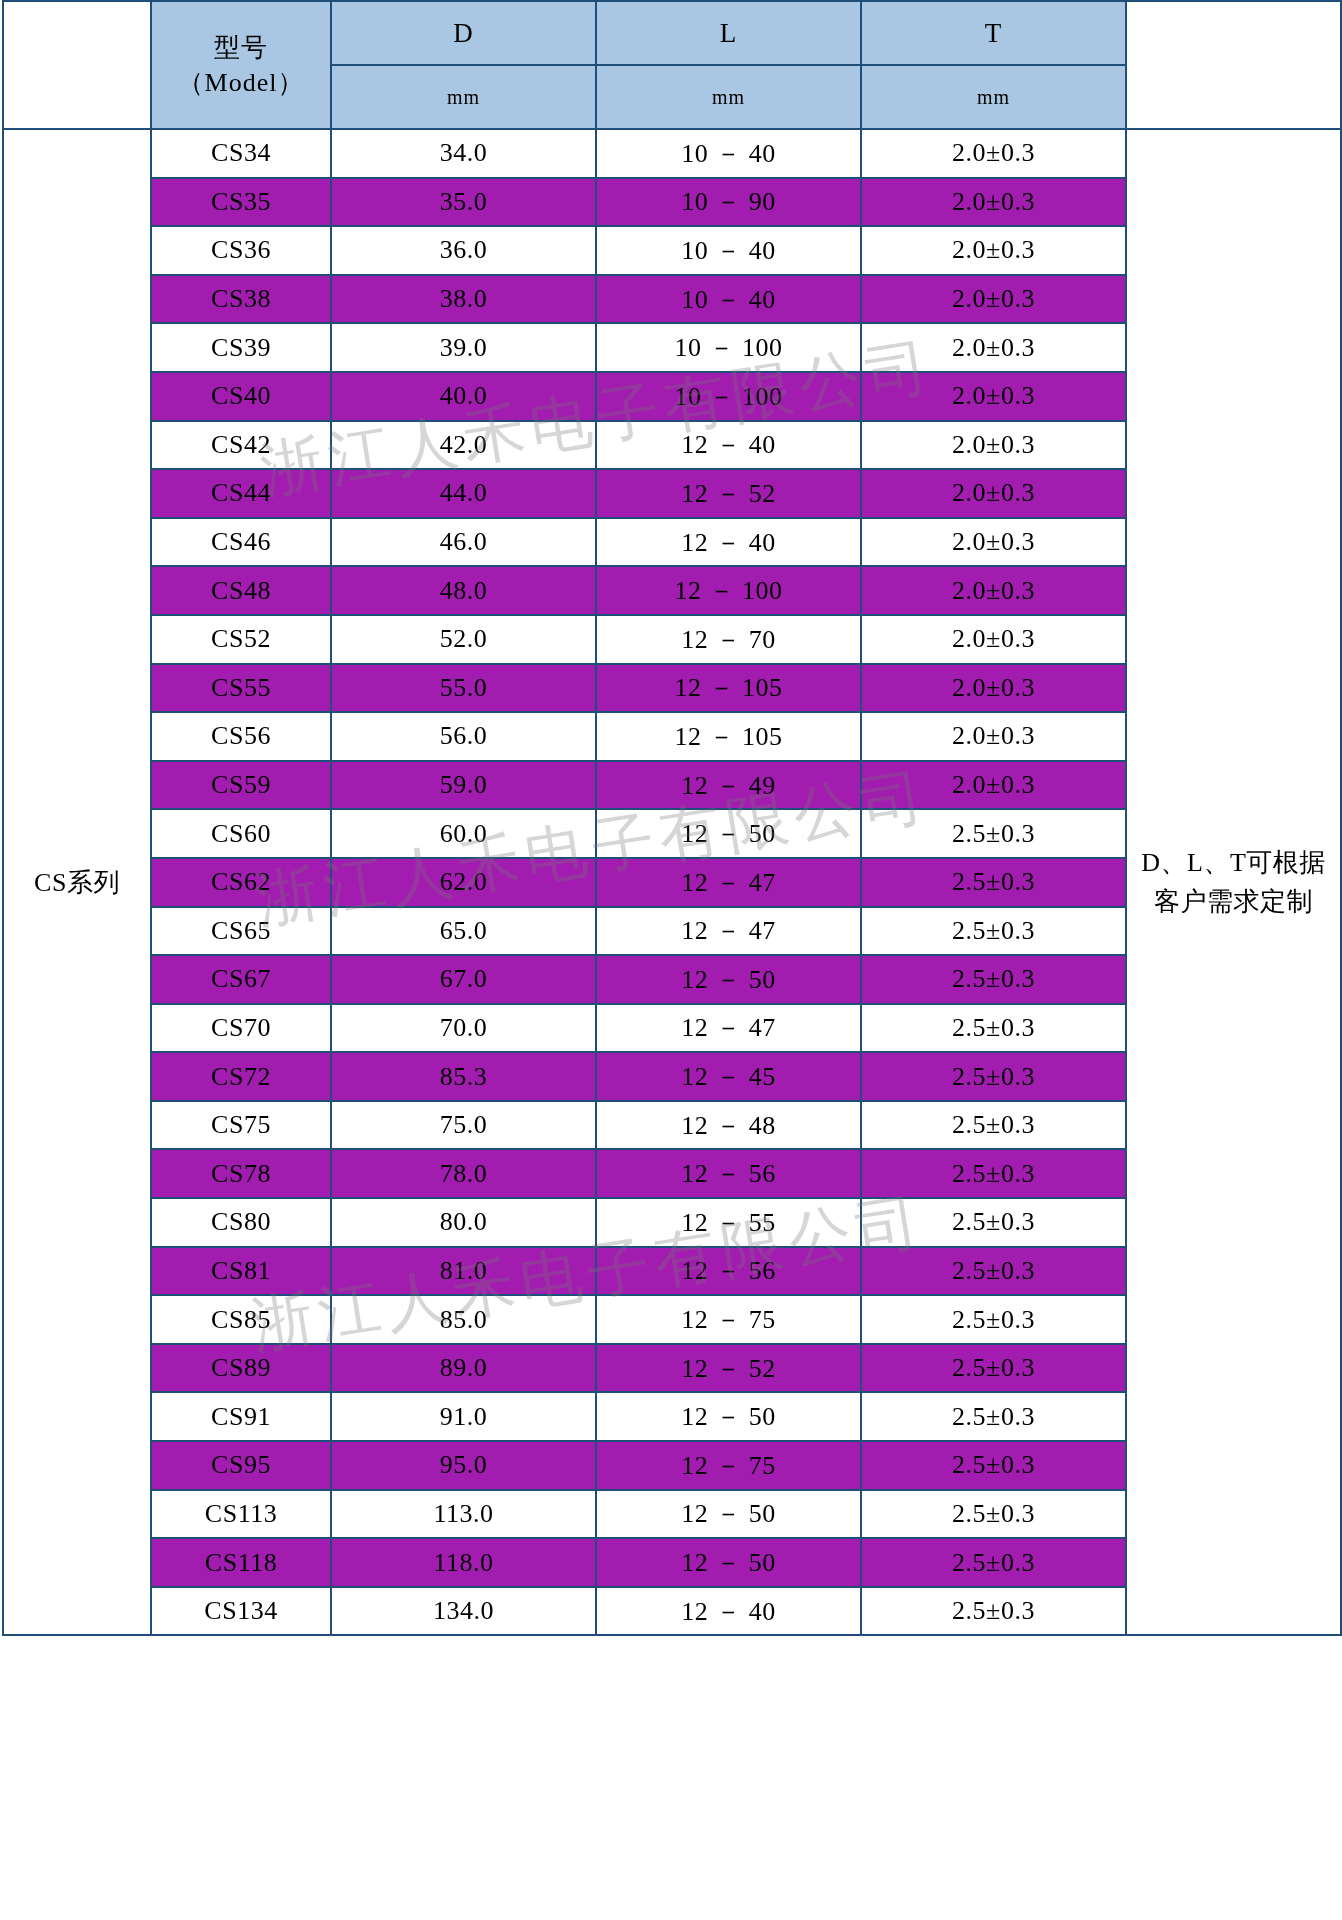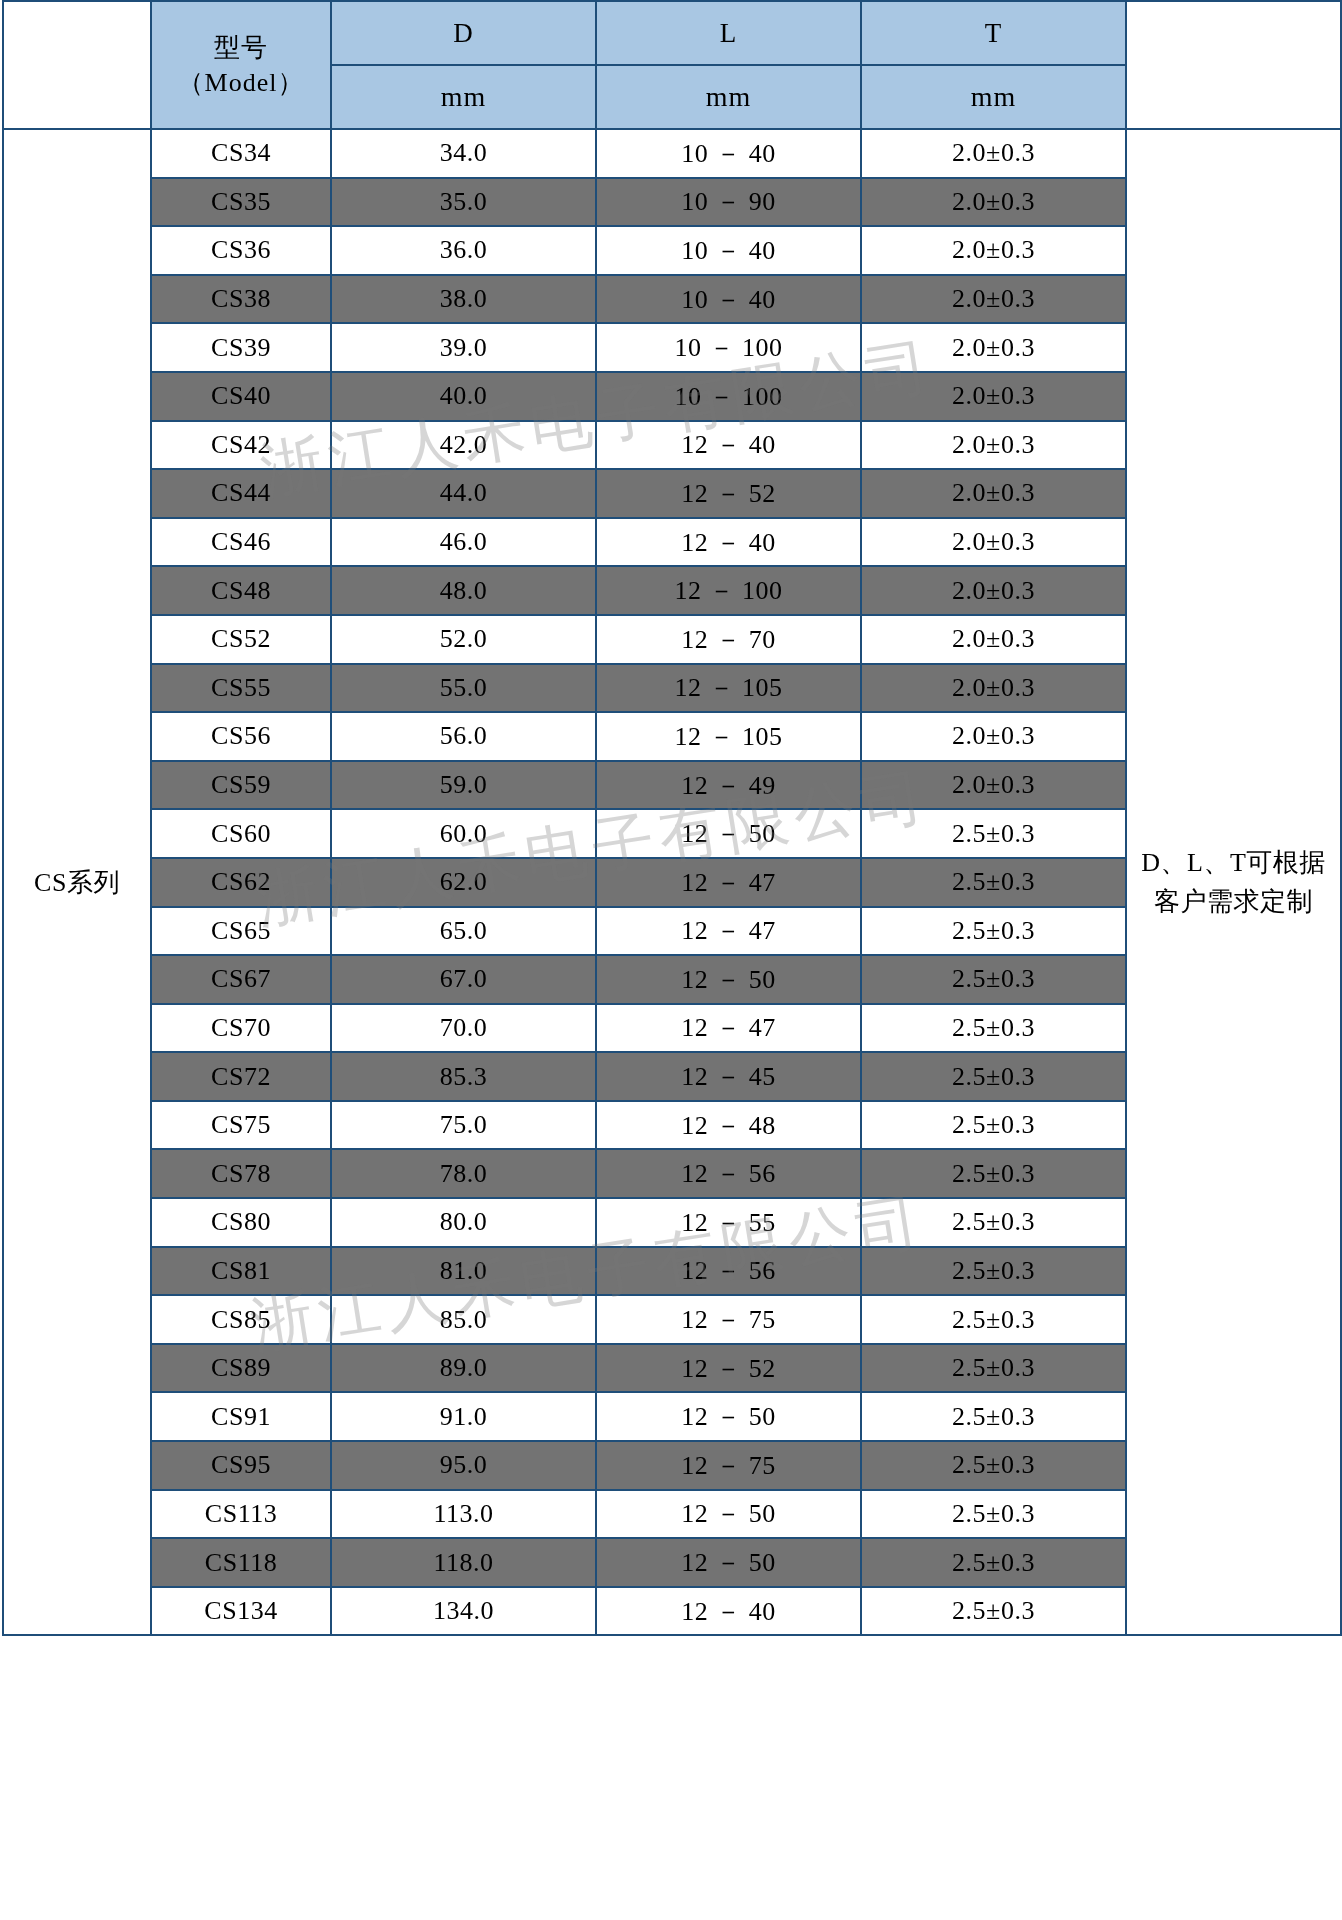--- a/index.html
+++ b/index.html
@@ -51,38 +51,38 @@
   .hdr-model {
     font-size: 26px;
     line-height: 1.35;
   }
   .hdr-sym {
     height: 62px;
     font-size: 27px;
   }
   .hdr-unit {
     height: 62px;
-    font-size: 28px;
+    font-size: 20px;
     color: #222222;
   }
   .corner-blank {
     background: #ffffff;
     border: 2px solid #1f4e79;
   }
   .note-blank {
     background: #ffffff;
   }
 
   tr.row td {
     height: 46.6px;
     font-size: 26px;
     letter-spacing: 0.5px;
   }
   tr.row.alt td {
-    background: #737373;
+    background: #a21caf;
   }
   tr.row.plain td {
     background: #ffffff;
   }
   td.series-cell {
     background: #ffffff !important;
     font-size: 26px;
   }
   td.note-cell {
     background: #ffffff !important;

